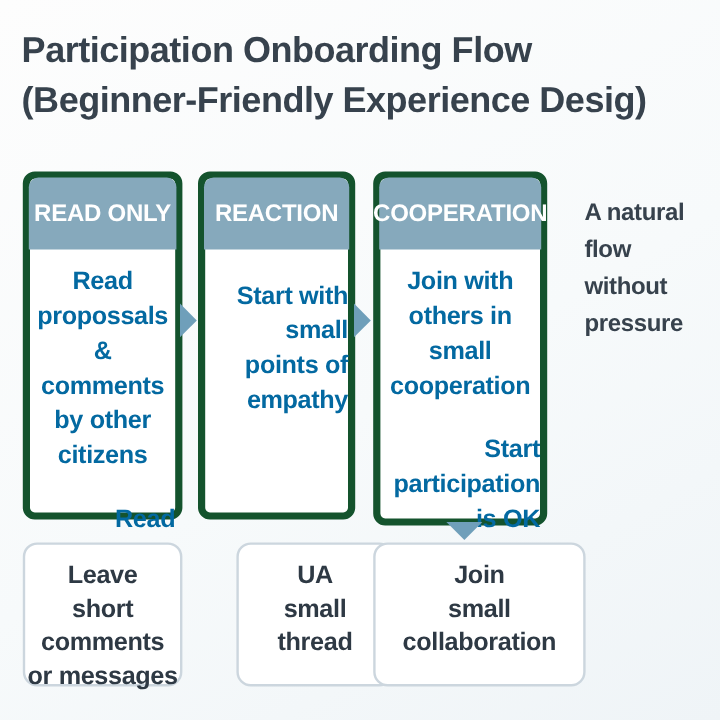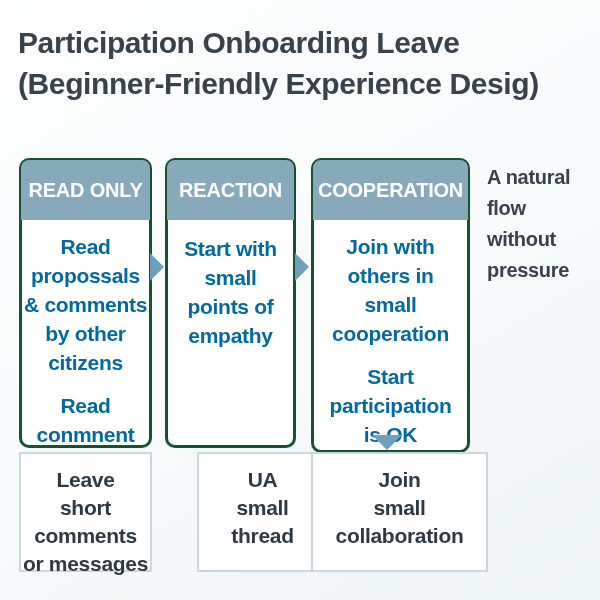--- a/index.html
+++ b/index.html
@@ -21,29 +21,29 @@
     width: 572px;
     font-size: 30px;
     font-weight: 700;
     letter-spacing: -0.4px;
     color: #37424d;
     line-height: 41px;
     white-space: pre-line;
   }
   .col-box {
     position: absolute;
-    top: 158px;
+    top: 143px;
     box-sizing: border-box;
     background: #ffffff;
-    border: 3px solid #14532d;
+    border: 6px solid #14532d;
     border-radius: 10px;
   }
   .col-1 { left: 19px;  width: 133px; height: 290px; }
   .col-2 { left: 165px; width: 131px; height: 290px; }
-  .col-3 { left: 311px; width: 159px; height: 295px; }
+  .col-3 { left: 311px; width: 145px; height: 295px; }
   .col-header {
     height: 60px;
     margin: -1px -1px 0 -1px;
     background: #86a9bc;
     border-radius: 8px 8px 0 0;
     color: #ffffff;
     font-weight: 700;
     font-size: 20px;
     letter-spacing: -0.2px;
     display: flex;
@@ -55,21 +55,21 @@
     margin: 0;
     text-align: center;
     font-size: 21px;
     font-weight: 700;
     letter-spacing: -0.3px;
     color: #0369a1;
     line-height: 29px;
     white-space: pre-line;
   }
   .body-par.first  { margin-top: 12px; }
-  .body-par.second { margin-top: 14px; }
+  .body-par.second { margin-top: 24px; text-align: right; }
   .arrow-right {
     position: absolute;
     width: 0; height: 0;
     border-top: 14px solid transparent;
     border-bottom: 14px solid transparent;
     border-left: 14px solid #6f9fba;
   }
   .arrow-1 { left: 150px; top: 253px; }
   .arrow-2 { left: 295px; top: 253px; }
   .arrow-down {
@@ -80,21 +80,21 @@
     border-right: 15px solid transparent;
     border-top: 15px solid #6f9fba;
   }
   .foot-box {
     position: absolute;
     top: 452px;
     height: 120px;
     box-sizing: border-box;
     background: #ffffff;
     border: 2px solid #ccd6de;
-    border-radius: 1px;
+    border-radius: 12px;
   }
   .foot-1 { left: 19px;  width: 133px; }
   .foot-2 { left: 165px; width: 131px; margin-left: 32px; }
   .foot-3 { left: 311px; width: 177px; }
   .foot-text {
     margin: 0;
     padding-top: 12px;
     text-align: center;
     font-size: 21px;
     font-weight: 700;
@@ -112,21 +112,21 @@
     font-weight: 700;
     letter-spacing: -0.3px;
     color: #37424d;
     line-height: 31px;
     white-space: pre-line;
   }
 </style>
 </head>
 <body>
 
-<div class="page-title">Participation Onboarding Leave
+<div class="page-title">Participation Onboarding Flow
 (Beginner-Friendly Experience Desig)</div>
 
 <div class="col-box col-1">
   <div class="col-header">READ ONLY</div>
   <p class="body-par first">Read
 propossals
 &amp; comments
 by other
 citizens</p>
   <p class="body-par second">Read

